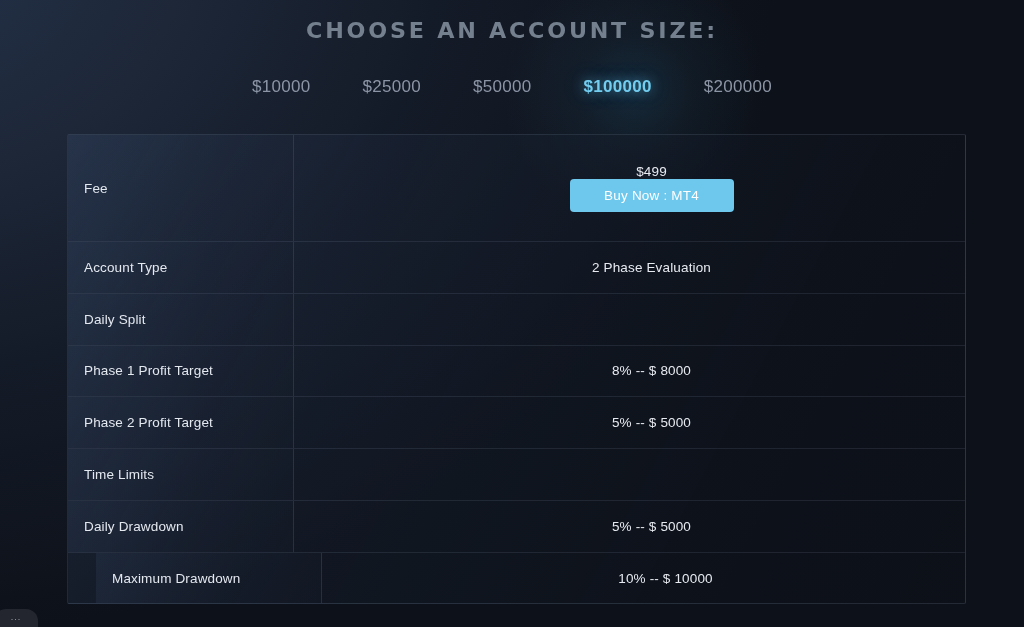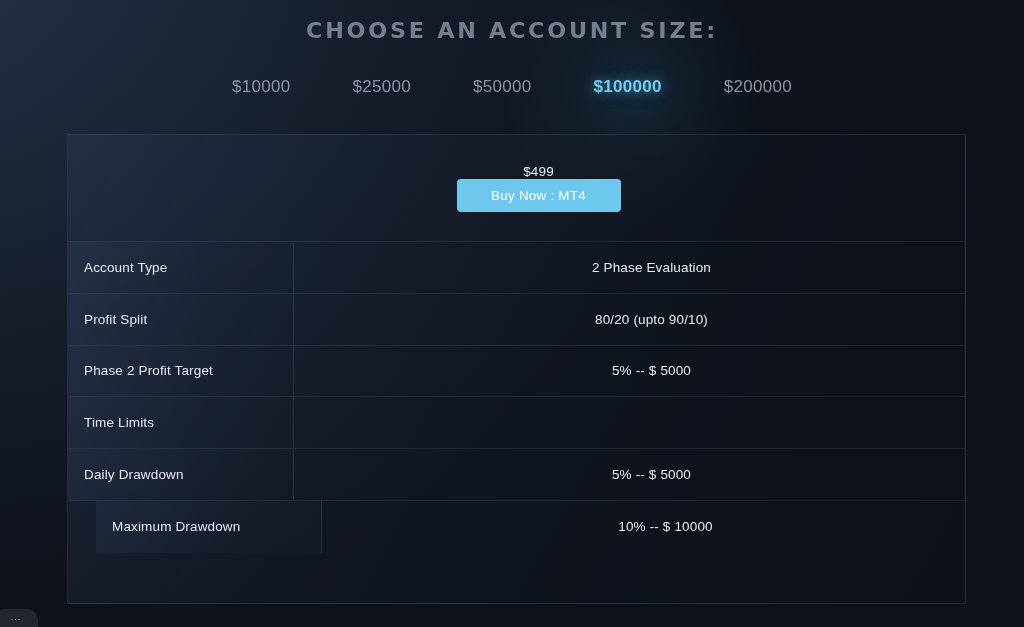--- a/index.html
+++ b/index.html
@@ -50,21 +50,21 @@
 
   
   .size-tabs {
     position: absolute;
     top: 73px;
     left: 0;
     width: 1024px;
     display: flex;
     justify-content: center;
     align-items: center;
-    gap: 44px;
+    gap: 34px;
   }
   .size-tab {
     font-size: 17px;
     color: #8c95a5;
     letter-spacing: 0.3px;
     padding: 4px 9px;
     cursor: pointer;
     background: transparent;
     border: none;
     font-family: "Liberation Sans", sans-serif;
@@ -183,36 +183,40 @@
     <button class="size-tab">$10000</button>
     <button class="size-tab">$25000</button>
     <button class="size-tab">$50000</button>
     <button class="size-tab active">$100000</button>
     <button class="size-tab">$200000</button>
   </div>
 
   <div class="table-card">
 
     <div class="t-row row-fee">
+      <div class="t-label">Fee</div>
       <div class="t-value">
         <span class="fee-price">$499</span>
         <button class="buy-button">Buy Now : MT4</button>
       </div>
     </div>
 
     <div class="t-row row-std">
       <div class="t-label">Account Type</div>
       <div class="t-value">2 Phase Evaluation</div>
     </div>
 
     <div class="t-row row-std">
-      <div class="t-label">Profit Split</div>
-      <div class="t-value">80/20 (upto 90/10)</div>
-    </div>
-
+      <div class="t-label">Daily Split</div>
+    </div>
+
+    <div class="t-row row-std">
+      <div class="t-label">Phase 1 Profit Target</div>
+      <div class="t-value">8% -- $ 8000</div>
+    </div>
 
     <div class="t-row row-std">
       <div class="t-label">Phase 2 Profit Target</div>
       <div class="t-value">5% -- $ 5000</div>
     </div>
 
     <div class="t-row row-std">
       <div class="t-label">Time Limits</div>
     </div>
 

